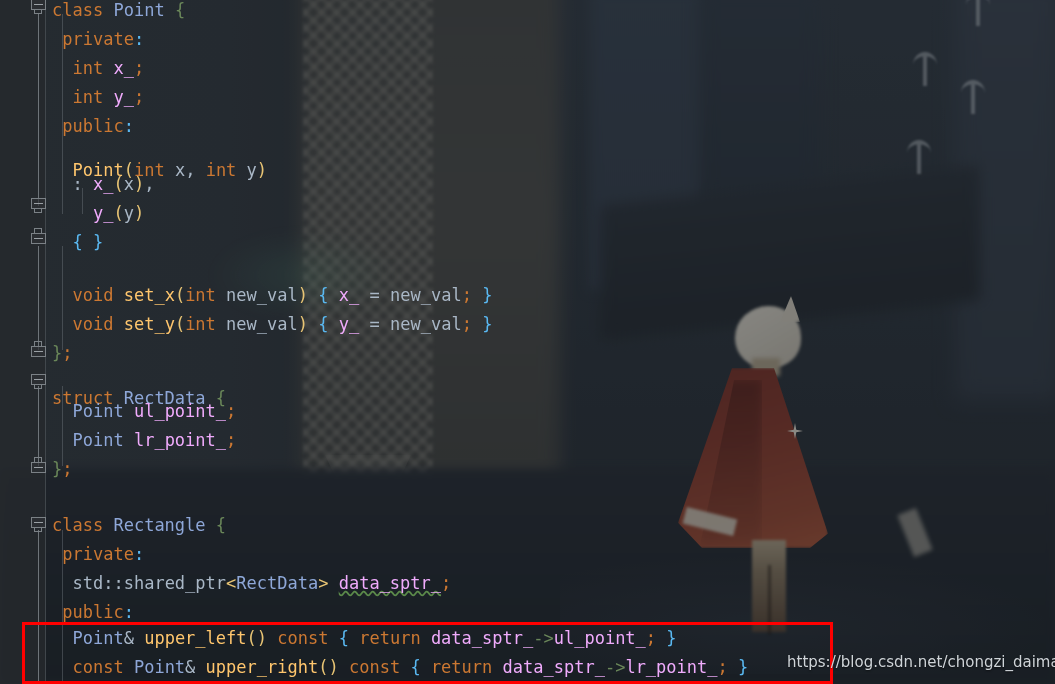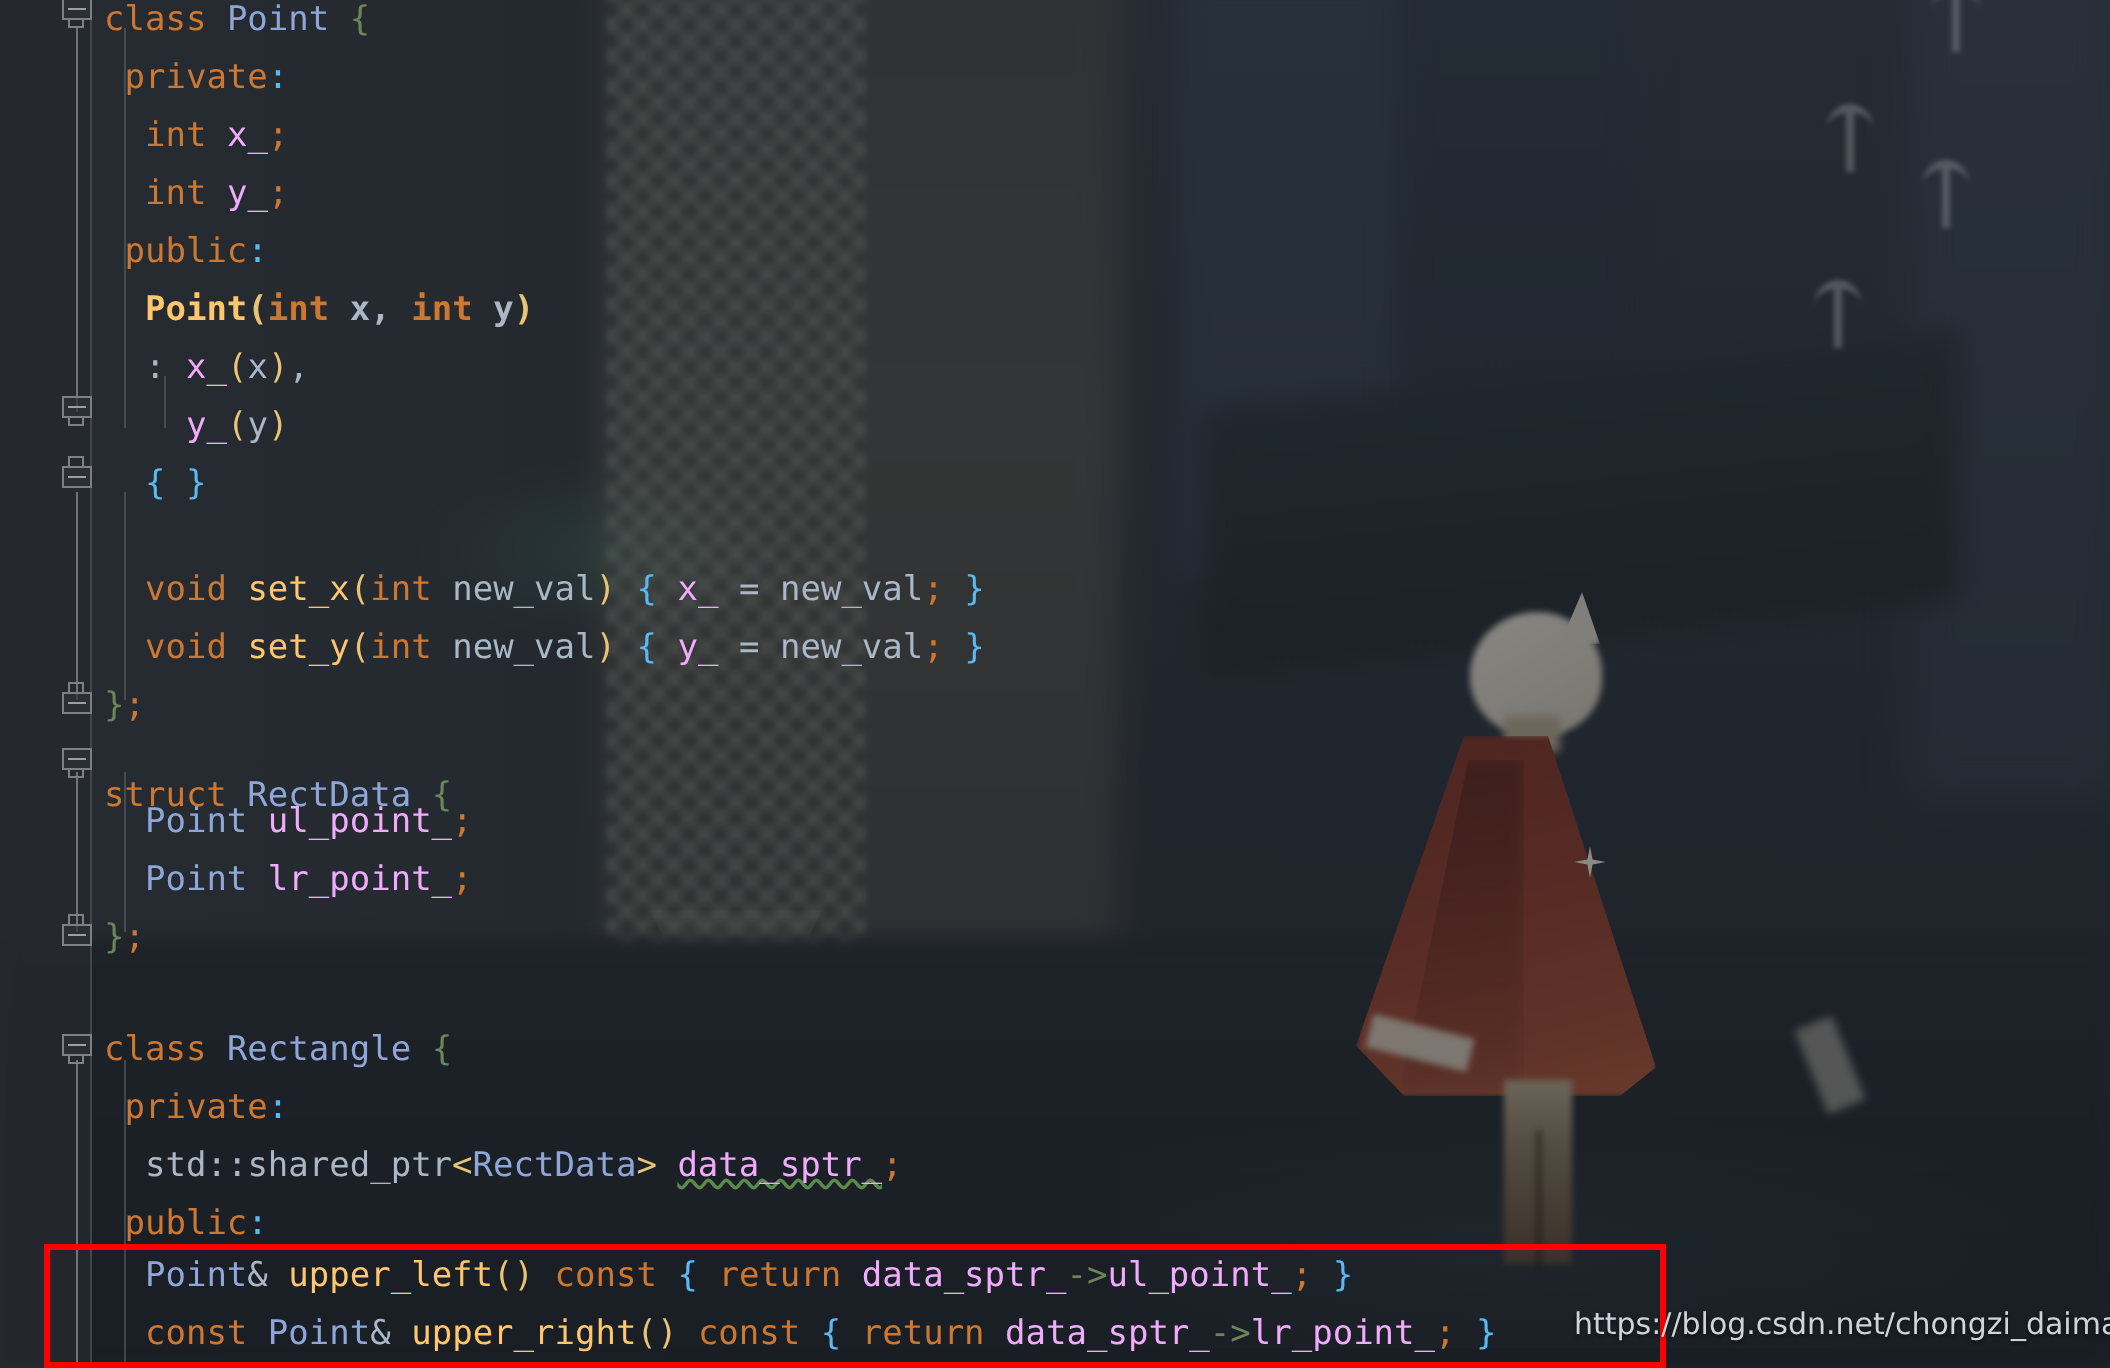--- a/index.html
+++ b/index.html
@@ -244,21 +244,21 @@
       <div class="line" style="top:-4px;"><span class="k">class</span> <span class="ty">Point</span> <span class="g">{</span></div>
 
       <div class="line" style="top:25px;"> <span class="k">private</span><span class="cy">:</span></div>
 
       <div class="line" style="top:54px;">  <span class="k">int</span> <span class="fld">x_</span><span class="sc">;</span></div>
 
       <div class="line" style="top:83px;">  <span class="k">int</span> <span class="fld">y_</span><span class="sc">;</span></div>
 
       <div class="line" style="top:112px;"> <span class="k">public</span><span class="cy">:</span></div>
 
-      <div class="line" style="top:141px;font-weight:bold;">  <span class="fn">Point</span><span class="pr">(</span><span class="k">int</span> <span class="pv">x</span><span class="pv">,</span> <span class="k">int</span> <span class="pv">y</span><span class="pr">)</span></div>
+      <div class="line" style="top:156px;">  <span class="fn">Point</span><span class="pr">(</span><span class="k">int</span> <span class="pv">x</span><span class="pv">,</span> <span class="k">int</span> <span class="pv">y</span><span class="pr">)</span></div>
 
       <div class="line" style="top:170px;">  <span class="pv">:</span> <span class="fld">x_</span><span class="pr">(</span><span class="pv">x</span><span class="pr">)</span><span class="pv">,</span></div>
 
       <div class="line" style="top:199px;">    <span class="fld">y_</span><span class="pr">(</span><span class="pv">y</span><span class="pr">)</span></div>
 
       <div class="line" style="top:228px;">  <span class="br">{</span> <span class="br">}</span></div>
 
       <div class="line" style="top:281px;">  <span class="k">void</span> <span class="fn">set_x</span><span class="pr">(</span><span class="k">int</span> <span class="pv">new_val</span><span class="pr">)</span> <span class="br">{</span> <span class="fld">x_</span> <span class="op">=</span> <span class="pv">new_val</span><span class="sc">;</span> <span class="br">}</span></div>
 
       <div class="line" style="top:310px;">  <span class="k">void</span> <span class="fn">set_y</span><span class="pr">(</span><span class="k">int</span> <span class="pv">new_val</span><span class="pr">)</span> <span class="br">{</span> <span class="fld">y_</span> <span class="op">=</span> <span class="pv">new_val</span><span class="sc">;</span> <span class="br">}</span></div>

